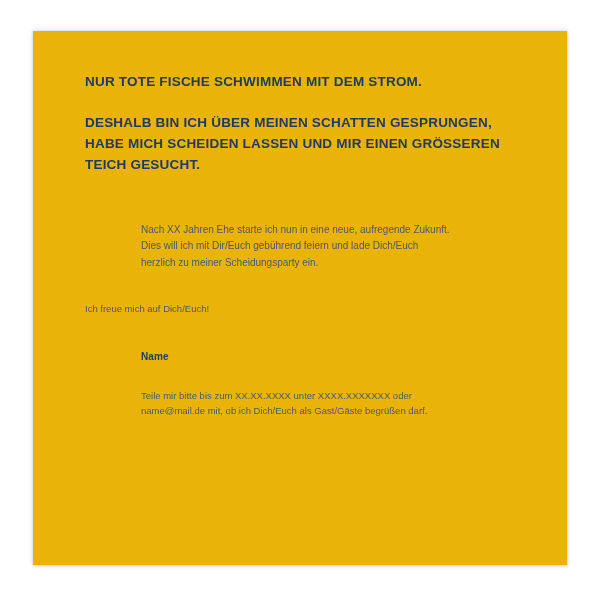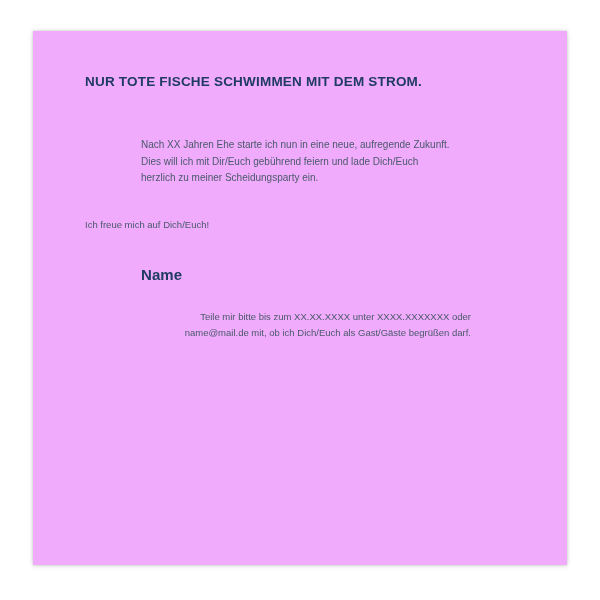--- a/index.html
+++ b/index.html
@@ -24,21 +24,21 @@
     align-items: center;
     justify-content: center;
   }
 
   .card {
     position: absolute;
     left: 33px;
     top: 31px;
     width: 534px;
     height: 534px;
-    background: #f0abfc;
+    background: #eab308;
     box-shadow: 0 0 3px rgba(0,0,0,0.18), 0 1px 6px rgba(0,0,0,0.10);
     box-sizing: border-box;
     overflow: hidden;
   }
 
   .inner {
     position: absolute;
     left: 52px;
     top: 42px;
     right: 40px;
@@ -101,43 +101,43 @@
     color: #4a5a6a;
     font-size: 9.5px;
     line-height: 1.6;
   }
 
   .signature {
     margin-top: 34px;
     margin-left: 56px;
     color: #1f3b63;
     font-weight: bold;
-    font-size: 15px;
+    font-size: 10px;
     letter-spacing: 0.1px;
   }
 
   .rsvp {
     margin-top: 26px;
     margin-left: 56px;
     color: #4a5a6a;
     font-size: 9.5px;
     line-height: 1.65;
     max-width: 330px;
-    text-align: right;
   }
 </style>
 </head>
 <body>
 
 <div class="page">
   <div class="card">
     <div class="inner">
 
       <p class="headline-1">NUR TOTE FISCHE SCHWIMMEN MIT DEM STROM.</p>
 
+      <p class="headline-2">DESHALB BIN ICH ÜBER MEINEN SCHATTEN GESPRUNGEN, HABE MICH SCHEIDEN LASSEN UND MIR EINEN GRÖSSEREN TEICH GESUCHT.</p>
 
       <p class="body-block">Nach XX Jahren Ehe starte ich nun in eine neue, aufregende Zukunft. Dies will ich mit Dir/Euch gebührend feiern und lade Dich/Euch herzlich zu meiner Scheidungsparty ein.</p>
 
 
       <p class="closing">Ich freue mich auf Dich/Euch!</p>
 
       <p class="signature">Name</p>
 
       <p class="rsvp">Teile mir bitte bis zum XX.XX.XXXX unter XXXX.XXXXXXX oder name@mail.de mit, ob ich Dich/Euch als Gast/Gäste begrüßen darf.</p>
 

